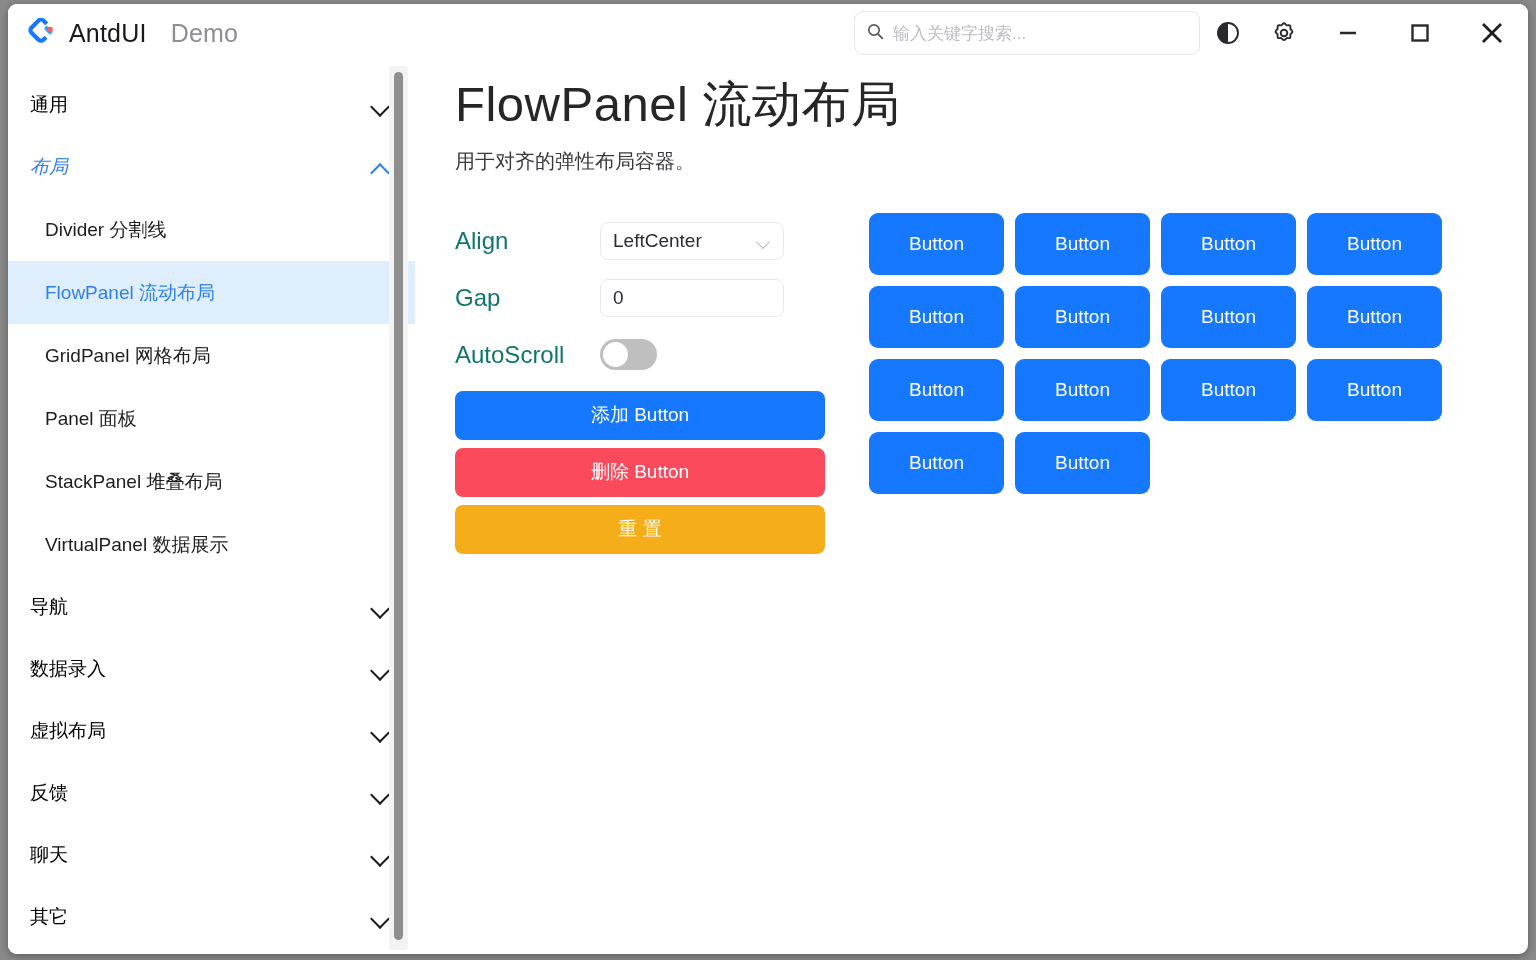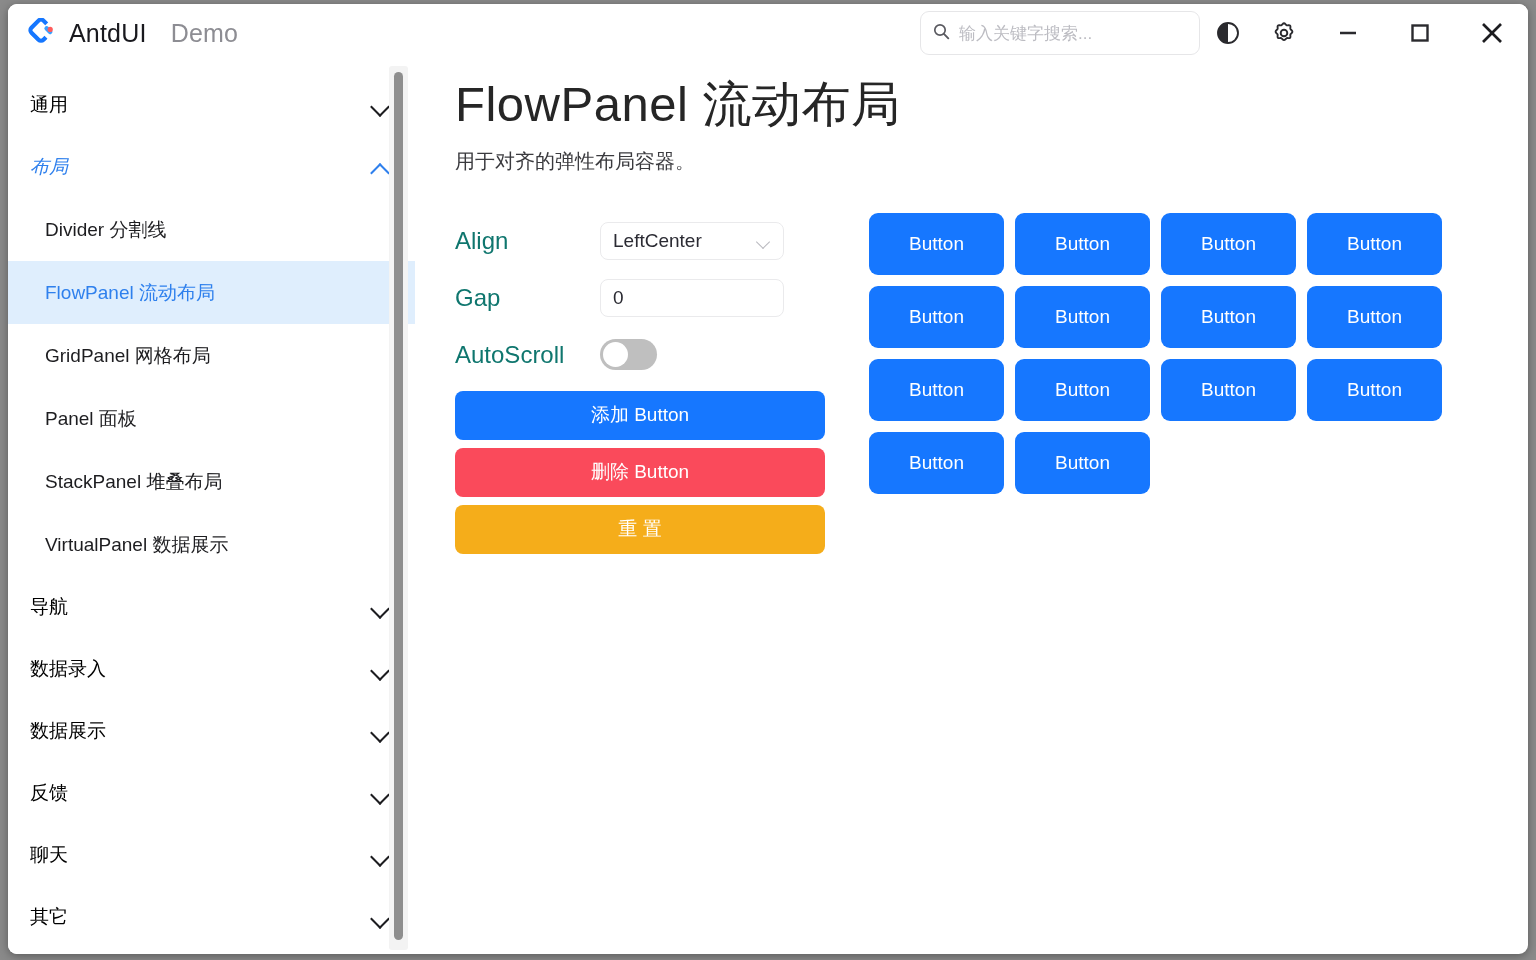--- a/index.html
+++ b/index.html
@@ -50,21 +50,21 @@
     letter-spacing: .2px;
   }
 
   .tb-right {
     position: absolute;
     right: 0; top: 0; height: 58px;
     display: flex; align-items: center;
   }
 
   .searchbox {
-    width: 280px;
+    width: 346px;
     height: 44px;
     border: 1px solid #e6e6e8;
     border-radius: 9px;
     display: flex;
     align-items: center;
     padding: 4px 12px;
     gap: 9px;
     background: #fff;
   }
   .searchbox .ph {
@@ -359,21 +359,21 @@
 
         <div class="group">
           <span class="lbl">导航</span>
           <span class="chev"></span>
         </div>
         <div class="group">
           <span class="lbl">数据录入</span>
           <span class="chev"></span>
         </div>
         <div class="group">
-          <span class="lbl">数据展示</span>
+          <span class="lbl">虚拟布局</span>
           <span class="chev"></span>
         </div>
         <div class="group">
           <span class="lbl">反馈</span>
           <span class="chev"></span>
         </div>
         <div class="group">
           <span class="lbl">聊天</span>
           <span class="chev"></span>
         </div>

